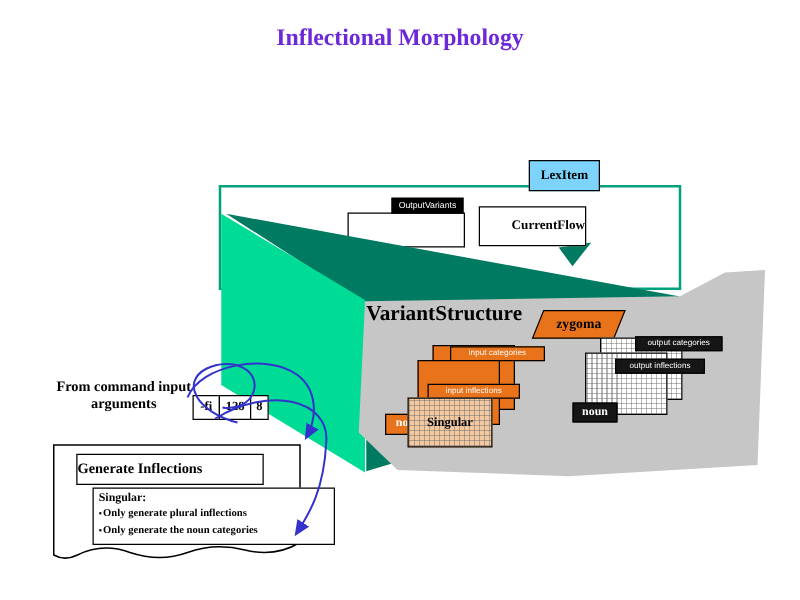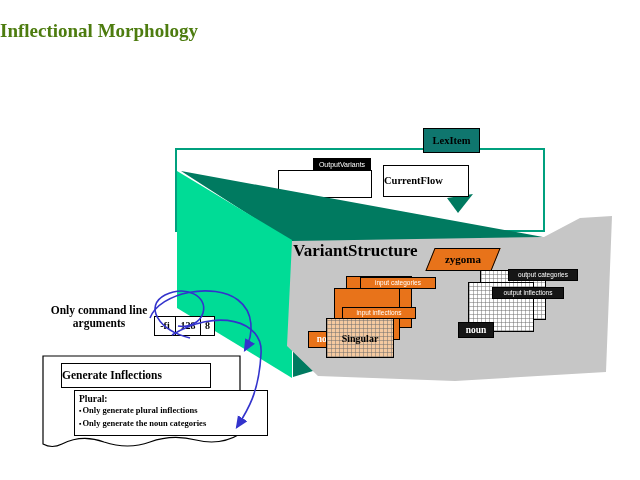--- a/index.html
+++ b/index.html
@@ -2,39 +2,39 @@
 <html><head>
 <meta charset="utf-8">
 <style>
   html,body { margin:0; padding:0; background:#fff; }
   .slide { position:relative; width:640px; height:480px; background:#ffffff;
            font-family:"Liberation Serif", serif; overflow:hidden; }
 
   .abs { position:absolute; }
 
   
-  .slide-title { left:0; right:0; top:20px; text-align:left; font-size:19px;
-                 font-weight:bold; color:#4d7c0f; z-index:3; }
+  .slide-title { left:0; right:0; top:20px; text-align:center; font-size:19px;
+                 font-weight:bold; color:#6d28d9; z-index:3; }
 
   
   .plane { left:175px; top:148px; width:366px; height:80px;
            border:2px solid #00A07E; background:#fff; z-index:1; }
   .ghost-box { left:278px; top:170px; width:92px; height:26px;
                border:1px solid #000; background:#fff; z-index:1; }
 
   svg.shapes { position:absolute; left:0; top:0; z-index:2; }
   svg.arrows { position:absolute; left:0; top:0; z-index:4; pointer-events:none; }
 
   .outputvariants { left:313px; top:158px; width:58px; height:13px; background:#000;
                     color:#fff; font-family:"Liberation Sans",sans-serif; font-size:7px;
                     line-height:13px; text-align:center; z-index:3; }
   .currentflow { left:383px; top:165px; width:84px; height:30px; background:#fff;
                  border:1px solid #000; font-weight:bold; font-size:10.5px;
-                 line-height:30px; text-align:left; z-index:3; }
-  .lexitem { left:423px; top:128px; width:55px; height:23px; background:#0f766e;
+                 line-height:30px; text-align:right; z-index:3; }
+  .lexitem { left:423px; top:128px; width:55px; height:23px; background:#7dd3fc;
              border:1px solid #000; font-weight:bold; font-size:10.5px;
              line-height:23px; text-align:center; color:#000; z-index:3; }
 
   .vs-label { left:293px; top:241px; font-weight:bold; font-size:17px; z-index:3; }
 
   .zygoma { left:430px; top:248px; width:64px; height:21px; background:#E8731A;
             border:1px solid #000; transform:skewX(-22deg); z-index:3; }
   .zygoma span { display:block; transform:skewX(22deg); text-align:center;
                  line-height:21px; font-weight:bold; font-size:11px; color:#000; }
 
@@ -115,32 +115,32 @@
 
   <div class="abs stack" style="left:452px; top:262px; width:130px; height:88px;">
     <div class="card card-white grid-bg" style="left:28px; top:8px; width:64px; height:48px;"></div>
     <div class="strip strip-dark" style="left:56px; top:7px; width:68px; height:10px;">output categories</div>
     <div class="card card-white grid-bg" style="left:16px; top:20px; width:64px; height:48px;"></div>
     <div class="strip strip-dark" style="left:40px; top:25px; width:70px; height:10px;">output inflections</div>
     <div class="noun-tag noun-dark" style="left:6px; top:28px; width:34px; height:14px; line-height:14px;">noun</div>
   </div>
 
   <div class="abs cmd-caption">
-    <div>Only command line</div>
+    <div>From command input</div>
     <div>arguments</div>
   </div>
   <div class="abs args">
     <span class="arg-0">-fi</span>
     <span class="arg-1">128</span>
     <span class="arg-2">8</span>
   </div>
 
   <div class="abs gen-title">Generate Inflections</div>
   <div class="abs options">
-    <div class="opt-heading">Plural:</div>
+    <div class="opt-heading">Singular:</div>
     <div class="opt-item">
       <span class="bullet">▪</span><span>Only generate plural inflections</span>
     </div>
     <div class="opt-item">
       <span class="bullet">▪</span><span>Only generate the noun categories</span>
     </div>
   </div>
 
   <svg class="arrows" width="640" height="480" viewBox="0 0 640 480">
     <defs>

